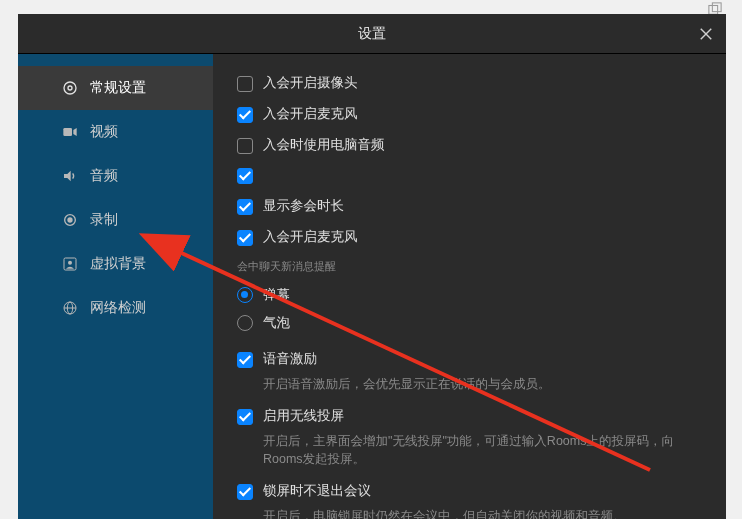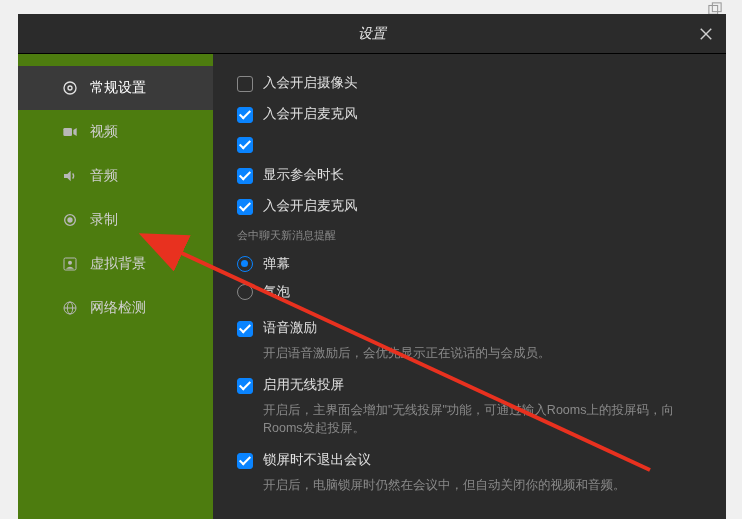--- a/index.html
+++ b/index.html
@@ -1,24 +1,24 @@
 <!DOCTYPE html>
 <html><head>
 <meta charset="utf-8">
 <style>
   * { box-sizing: border-box; margin: 0; padding: 0; }
   html, body { width: 742px; height: 519px; font-family: "Microsoft YaHei", "PingFang SC", sans-serif; background: #f0f0f0; overflow: hidden; }
   .outer { width: 742px; height: 519px; position: relative; }
   .popout-icon { position: absolute; top: 2px; right: 20px; width: 14px; height: 14px; color: #999; }
   .window { position: absolute; top: 14px; left: 18px; width: 708px; height: 505px; background: #1f1f1f; display: flex; flex-direction: column; }
-  .titlebar { height: 40px; background: #2b2b2b; display: flex; align-items: center; justify-content: center; position: relative; border-bottom: 1px solid #000; font-style: italic; }
+  .titlebar { height: 40px; background: #2b2b2b; display: flex; align-items: center; justify-content: center; position: relative; border-bottom: 1px solid #000; }
   .titlebar-title { color: #e6e6e6; font-size: 14px; }
   .close-btn { position: absolute; right: 8px; top: 8px; width: 24px; height: 24px; display: flex; align-items: center; justify-content: center; color: #d0d0d0; cursor: pointer; }
   .body { display: flex; flex: 1; min-height: 0; }
-  .sidebar { width: 195px; background: #4d7c0f; padding-top: 12px; text-align: right; }
+  .sidebar { width: 195px; background: #0c4a6e; padding-top: 12px; text-align: right; }
   .sidebar-item { height: 44px; display: flex; align-items: center; padding-left: 44px; color: #d0d0d0; font-size: 14px; cursor: pointer; position: relative; }
   .sidebar-item.active { background: #3a3a3a; color: #fff; }
   .content { flex: 1; background: #2b2b2b; padding: 20px 24px; overflow-y: auto; color: #d0d0d0; }
   .opt { display: flex; align-items: flex-end; margin-bottom: 13px; }
   .checkbox { width: 16px; height: 16px; border: 1.5px solid #888; border-radius: 3px; flex-shrink: 0; margin-right: 10px; margin-top: 1px; position: relative; cursor: pointer; }
   .checkbox.checked { background: #0a84ff; border-color: #0a84ff; }
   .checkbox.checked::after { content: ""; position: absolute; left: 4px; top: 0px; width: 4px; height: 9px; border: solid #fff; border-width: 0 2px 2px 0; transform: rotate(45deg); }
   .opt-label { font-size: 13.5px; color: #e0e0e0; line-height: 18px; }
   .section-title { font-size: 11px; color: #8a8a8a; margin: 10px 0 12px 0; }
   .radio-row { display: flex; align-items: center; margin-bottom: 10px; margin-left: 0; }
@@ -117,20 +117,24 @@
       <div class="content">
         <div class="opt">
           <div class="checkbox"></div>
           <span class="opt-label">入会开启摄像头</span>
         </div>
         <div class="opt">
           <div class="checkbox checked"></div>
           <span class="opt-label">入会开启麦克风</span>
         </div>
         <div class="opt">
+          <div class="checkbox"></div>
+          <span class="opt-label">入会时使用电脑音频</span>
+        </div>
+        <div class="opt">
           <div class="checkbox checked"></div>
         </div>
         <div class="opt">
           <div class="checkbox checked"></div>
           <span class="opt-label">显示参会时长</span>
         </div>
         <div class="opt">
           <div class="checkbox checked"></div>
           <span class="opt-label">入会开启麦克风</span>
         </div>

